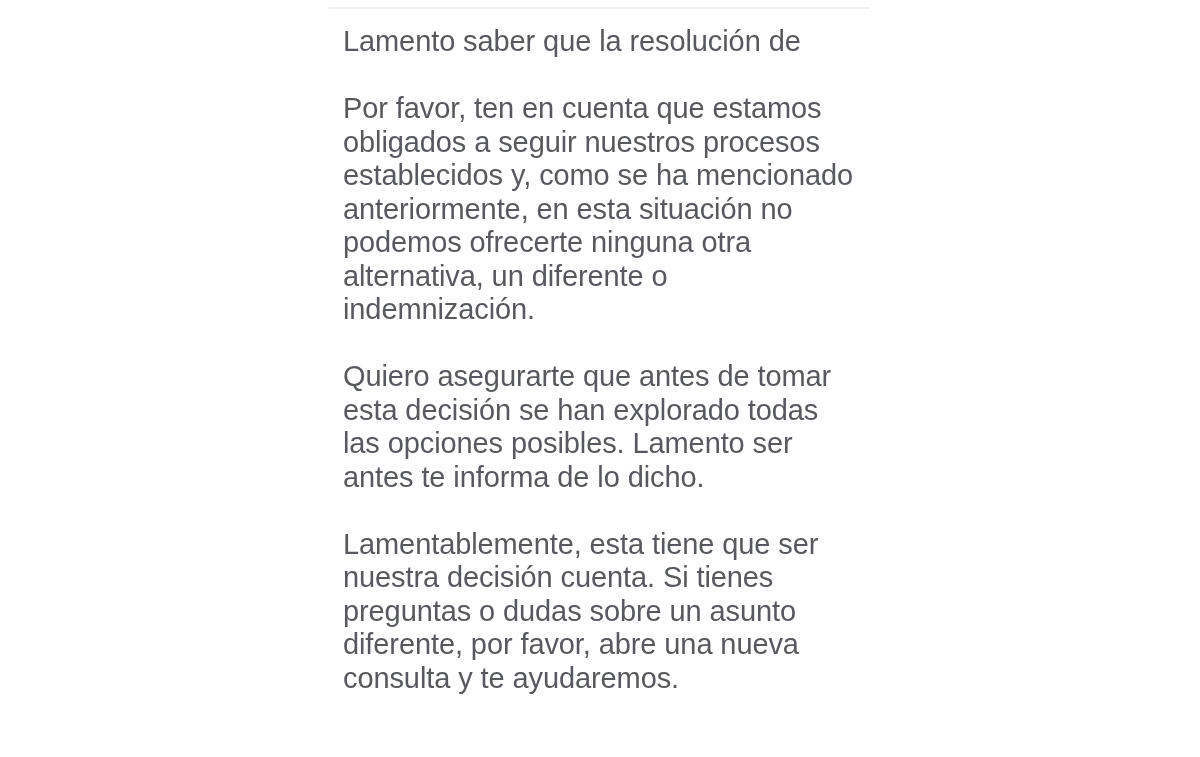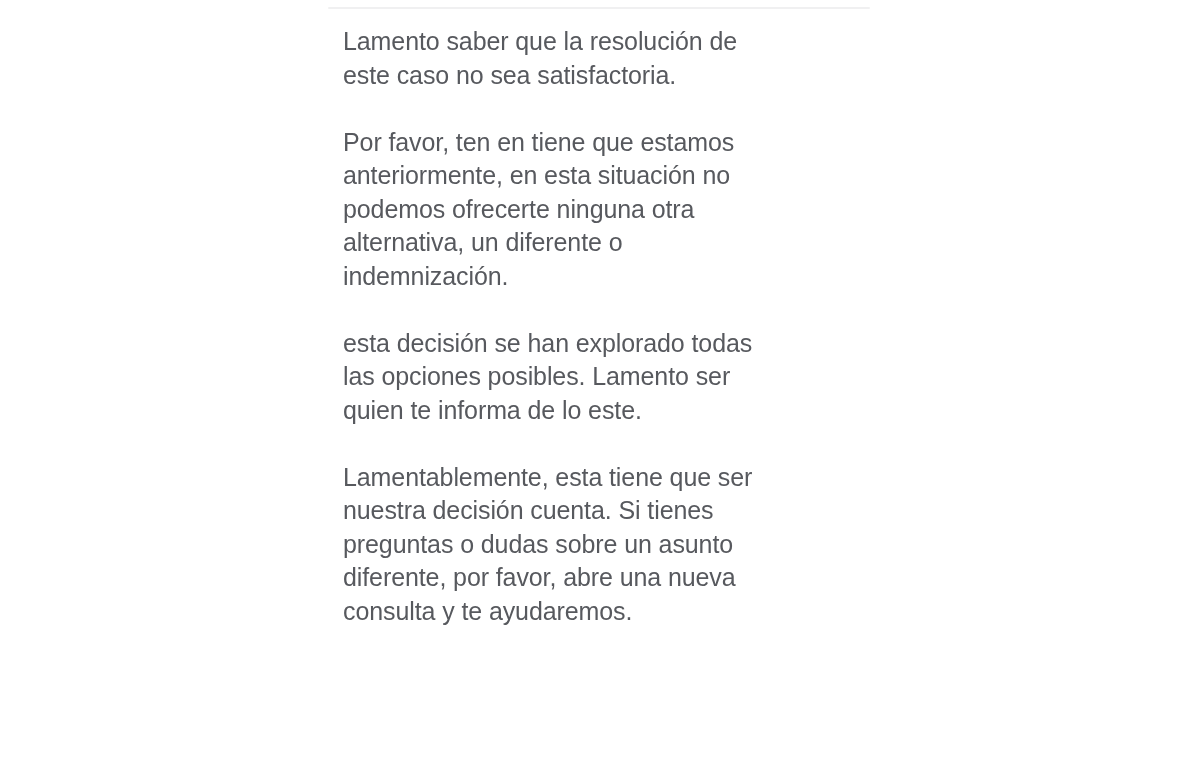--- a/index.html
+++ b/index.html
@@ -39,49 +39,51 @@
     top: 25px;
     left: 13px;
     right: 0;
   }
   .para {
     margin: 0 0 33.5px 0;
     padding: 0;
   }
   .para:last-child { margin-bottom: 12px; }
   .line {
-    font-size: 25px;
+    font-size: 29px;
     line-height: 33.5px;
     letter-spacing: -0.1px;
     white-space: nowrap;
     color: var(--text-color);
     font-weight: 400;
   }
 </style>
 </head>
 <body>
 
 <div class="page">
   <div class="thread-divider"></div>
   <div class="message-body">
       <div class="para">
         <div class="line">Lamento saber que la resolución de</div>
-        <div class="line">este caso no sea satisfactoria.</div>
       </div>
       <div class="para">
-        <div class="line">Por favor, ten en tiene que estamos</div>
+        <div class="line">Por favor, ten en cuenta que estamos</div>
+        <div class="line">obligados a seguir nuestros procesos</div>
+        <div class="line">establecidos y, como se ha mencionado</div>
         <div class="line">anteriormente, en esta situación no</div>
         <div class="line">podemos ofrecerte ninguna otra</div>
         <div class="line">alternativa, un diferente o</div>
         <div class="line">indemnización.</div>
       </div>
       <div class="para">
+        <div class="line">Quiero asegurarte que antes de tomar</div>
         <div class="line">esta decisión se han explorado todas</div>
         <div class="line">las opciones posibles. Lamento ser</div>
-        <div class="line">quien te informa de lo este.</div>
+        <div class="line">antes te informa de lo dicho.</div>
       </div>
       <div class="para">
         <div class="line">Lamentablemente, esta tiene que ser</div>
         <div class="line">nuestra decisión cuenta. Si tienes</div>
         <div class="line">preguntas o dudas sobre un asunto</div>
         <div class="line">diferente, por favor, abre una nueva</div>
         <div class="line">consulta y te ayudaremos.</div>
       </div>
     </div>
 </div>

